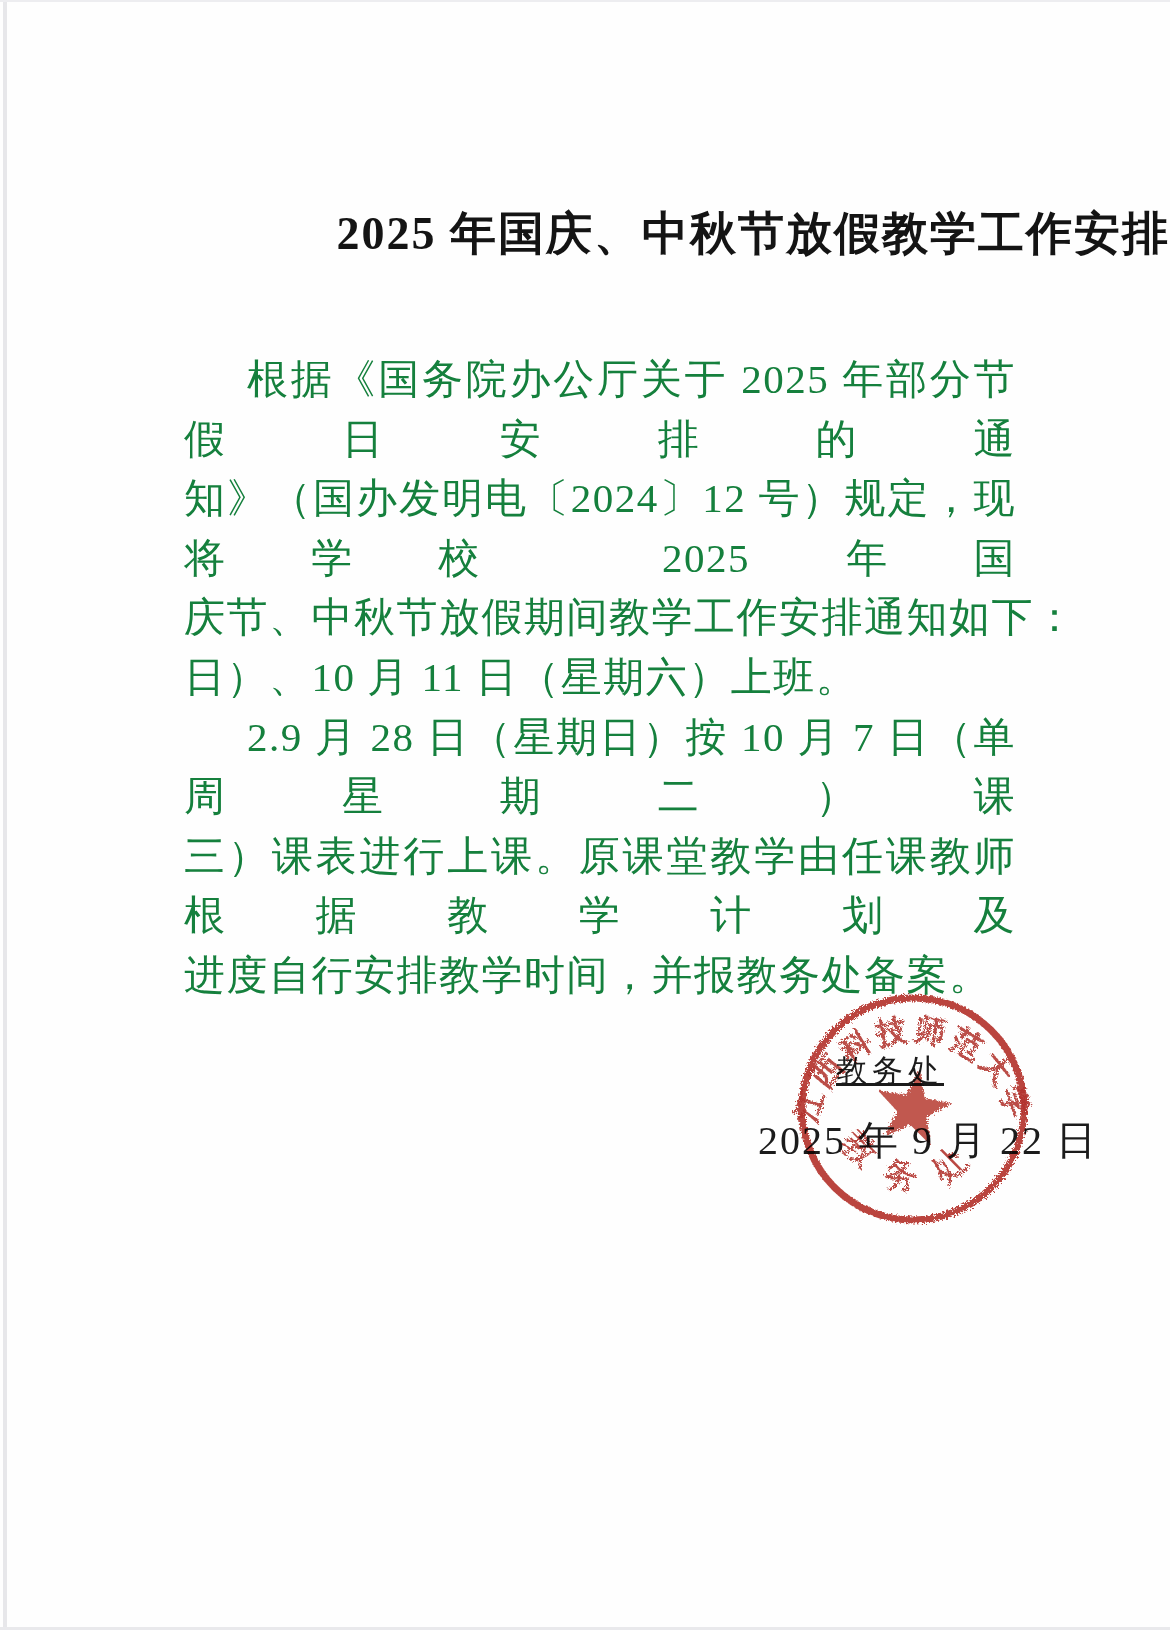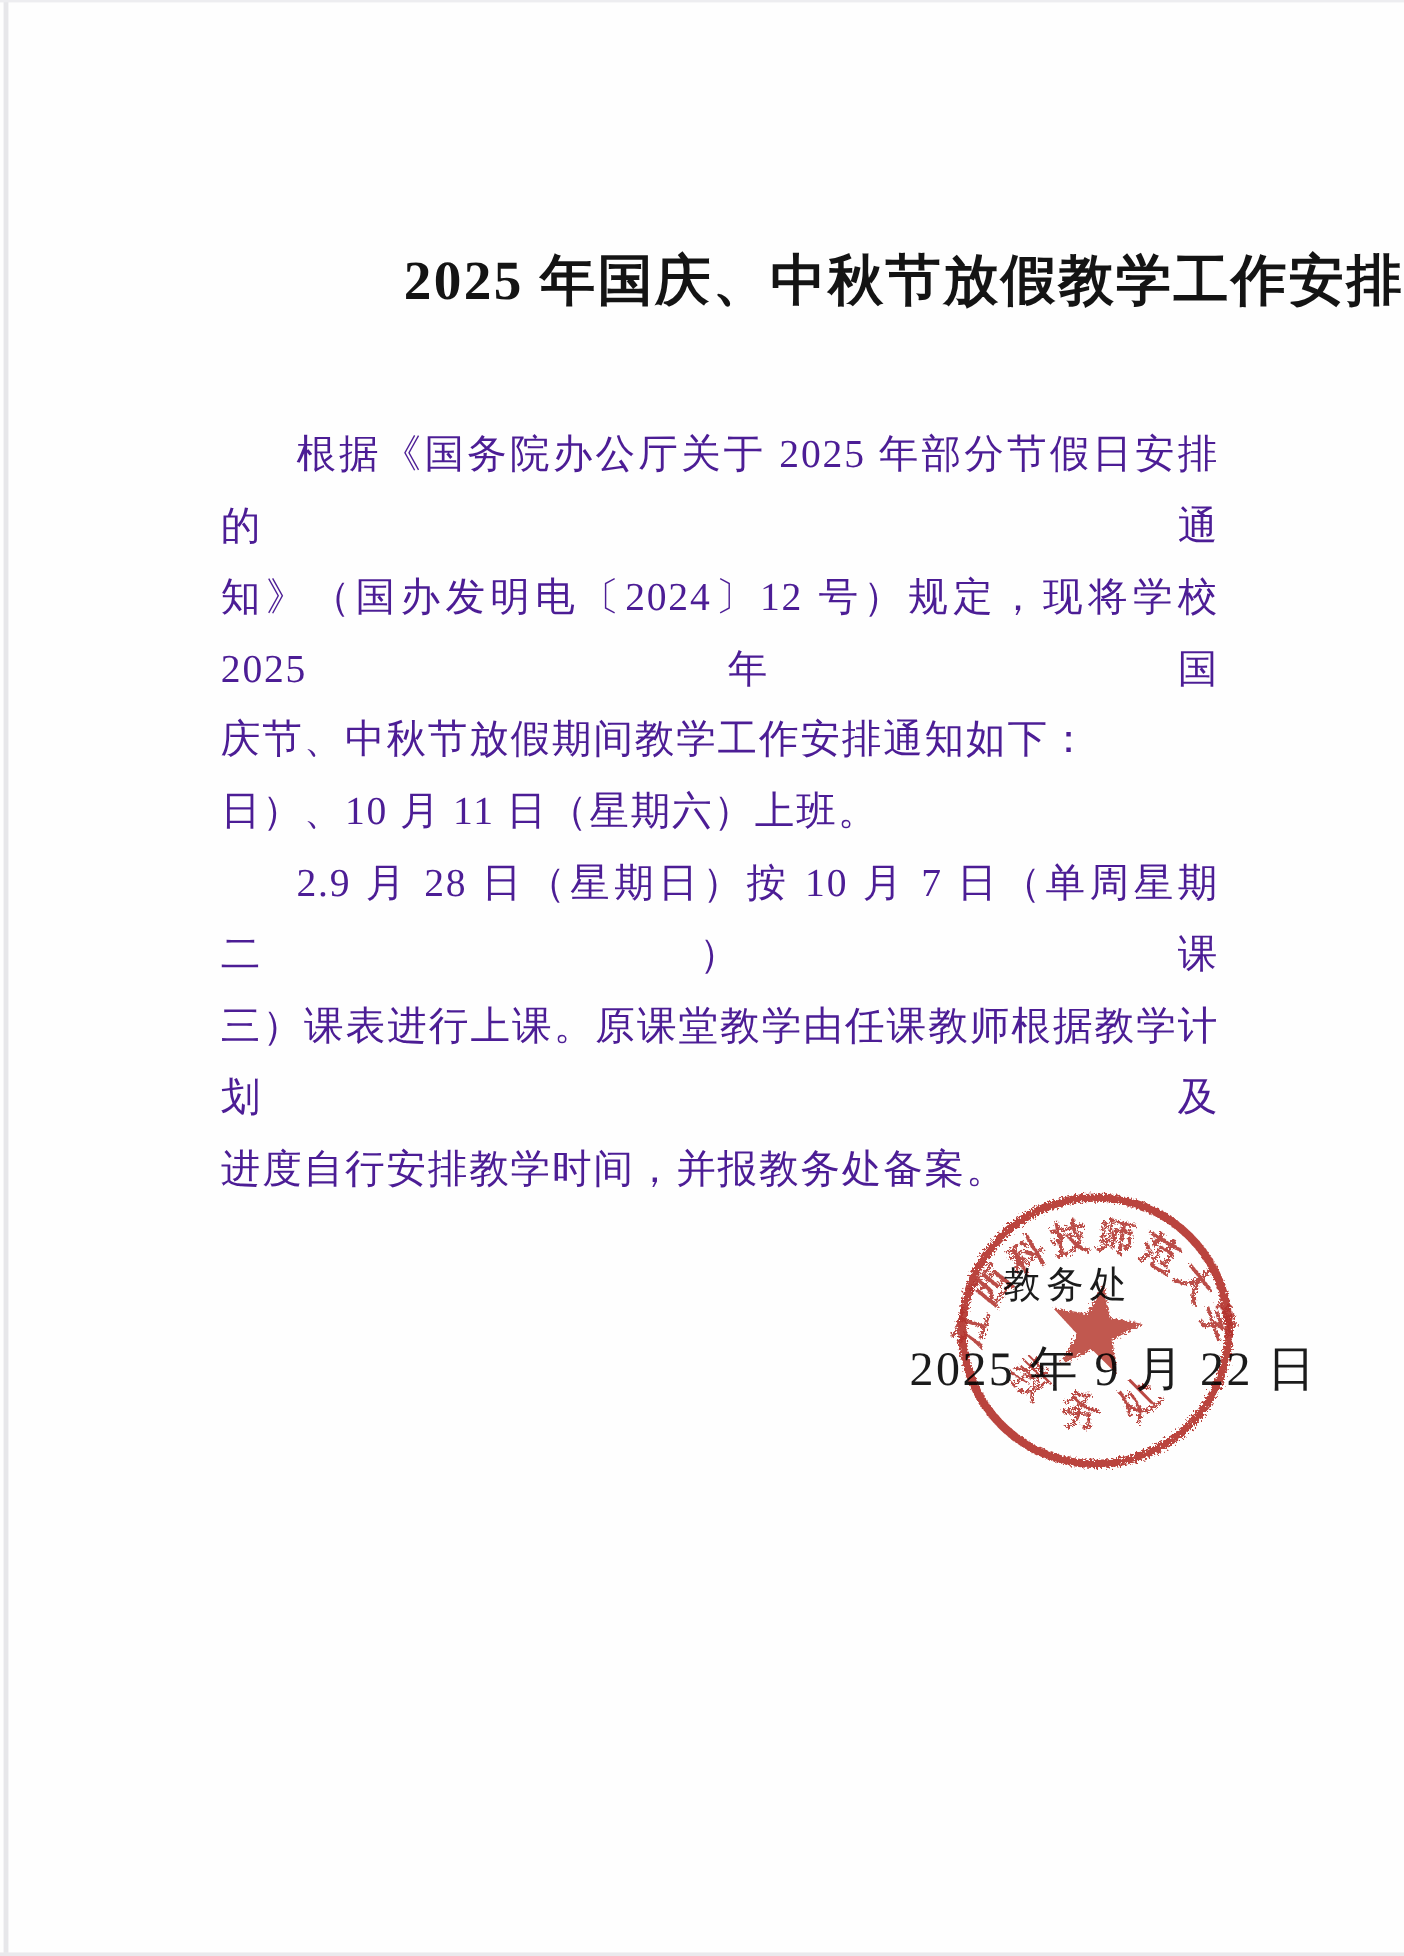--- a/index.html
+++ b/index.html
@@ -22,35 +22,36 @@
     text-align:right;
     font-size:46px;
     font-weight:bold;
     letter-spacing:2px;
     color:#141414;
   }
   .body-text{
     position:absolute;
     left:184px;top:350px;
     width:832px;
-    font-size:33px;
+    font-size:41px;
     line-height:59.6px;
     letter-spacing:1.5px;
-    color:#4c1d95;
+    color:#15803d;
   }
   .body-text .line{display:block;white-space:nowrap;}
   .body-text .line.fill{white-space:normal;text-align:justify;text-align-last:justify;}
   .body-text .line.indent{text-indent:63px;}
 
   .sig-dept{
     position:absolute;
     left:836px;top:1050px;
     font-size:31px;
     letter-spacing:5px;
     color:#1b1b1b;
+    text-decoration:underline;
   }
   .sig-date{
     position:absolute;
     left:758px;top:1113px;
     font-size:40px;
     letter-spacing:2px;
     color:#1b1b1b;
   }
   .seal{
     position:absolute;

